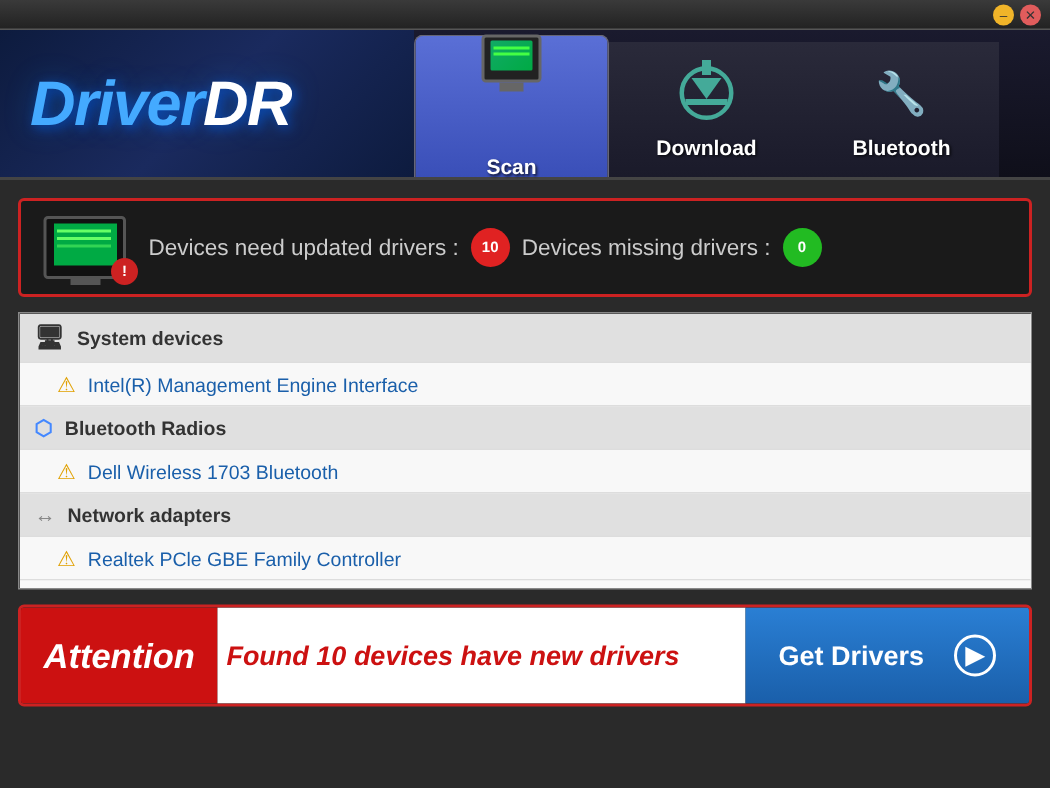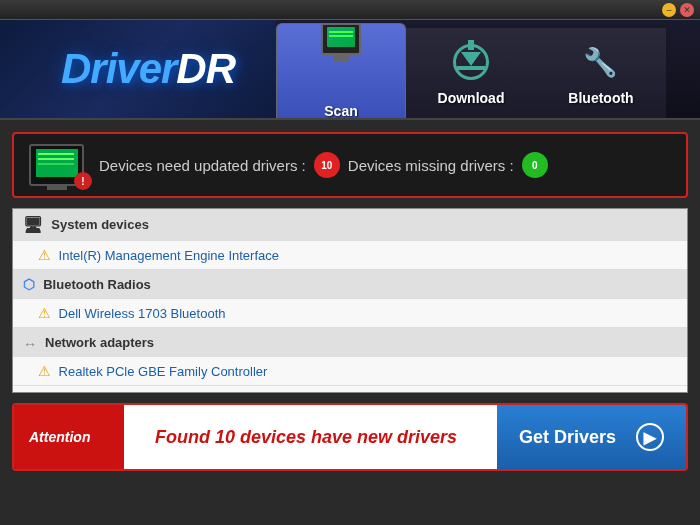--- a/index.html
+++ b/index.html
@@ -44,21 +44,20 @@
       display: flex;
       align-items: stretch;
       border-bottom: 2px solid #444;
     }
     .logo-area {
       width: 276px;
       display: flex;
       align-items: center;
       padding-left: 20px;
       background: linear-gradient(135deg, #0d1b3e, #1a2a5e, #0d1b3e);
-      justify-content: center;
     }
     .logo-text {
       font-size: 42px;
       font-weight: 900;
       color: #4af;
       text-shadow: 2px 2px 8px rgba(0,100,255,0.5), 0 0 20px rgba(0,150,255,0.3);
       font-style: italic;
       letter-spacing: -1px;
     }
     .logo-text span {
@@ -307,34 +306,34 @@
       align-items: stretch;
       height: 68px;
       margin-top: 10px;
       border: 2px solid #cc2222;
       border-radius: 4px;
       overflow: hidden;
     }
     .attention-label {
       background: #cc1111;
       color: white;
-      font-size: 14px;
+      font-size: 23px;
       font-style: italic;
       font-weight: bold;
       padding: 0 15px;
       display: flex;
       align-items: center;
       min-width: 110px;
     }
     .found-text {
       background: white;
       flex: 1;
       display: flex;
       align-items: center;
-      padding: 0 31px;
+      padding: 0 6px;
     }
     .found-text span {
       color: #cc1111;
       font-size: 18px;
       font-weight: bold;
       font-style: italic;
     }
     .get-drivers-btn {
       background: linear-gradient(to bottom, #2a7fd4, #1a5faa);
       color: white;

